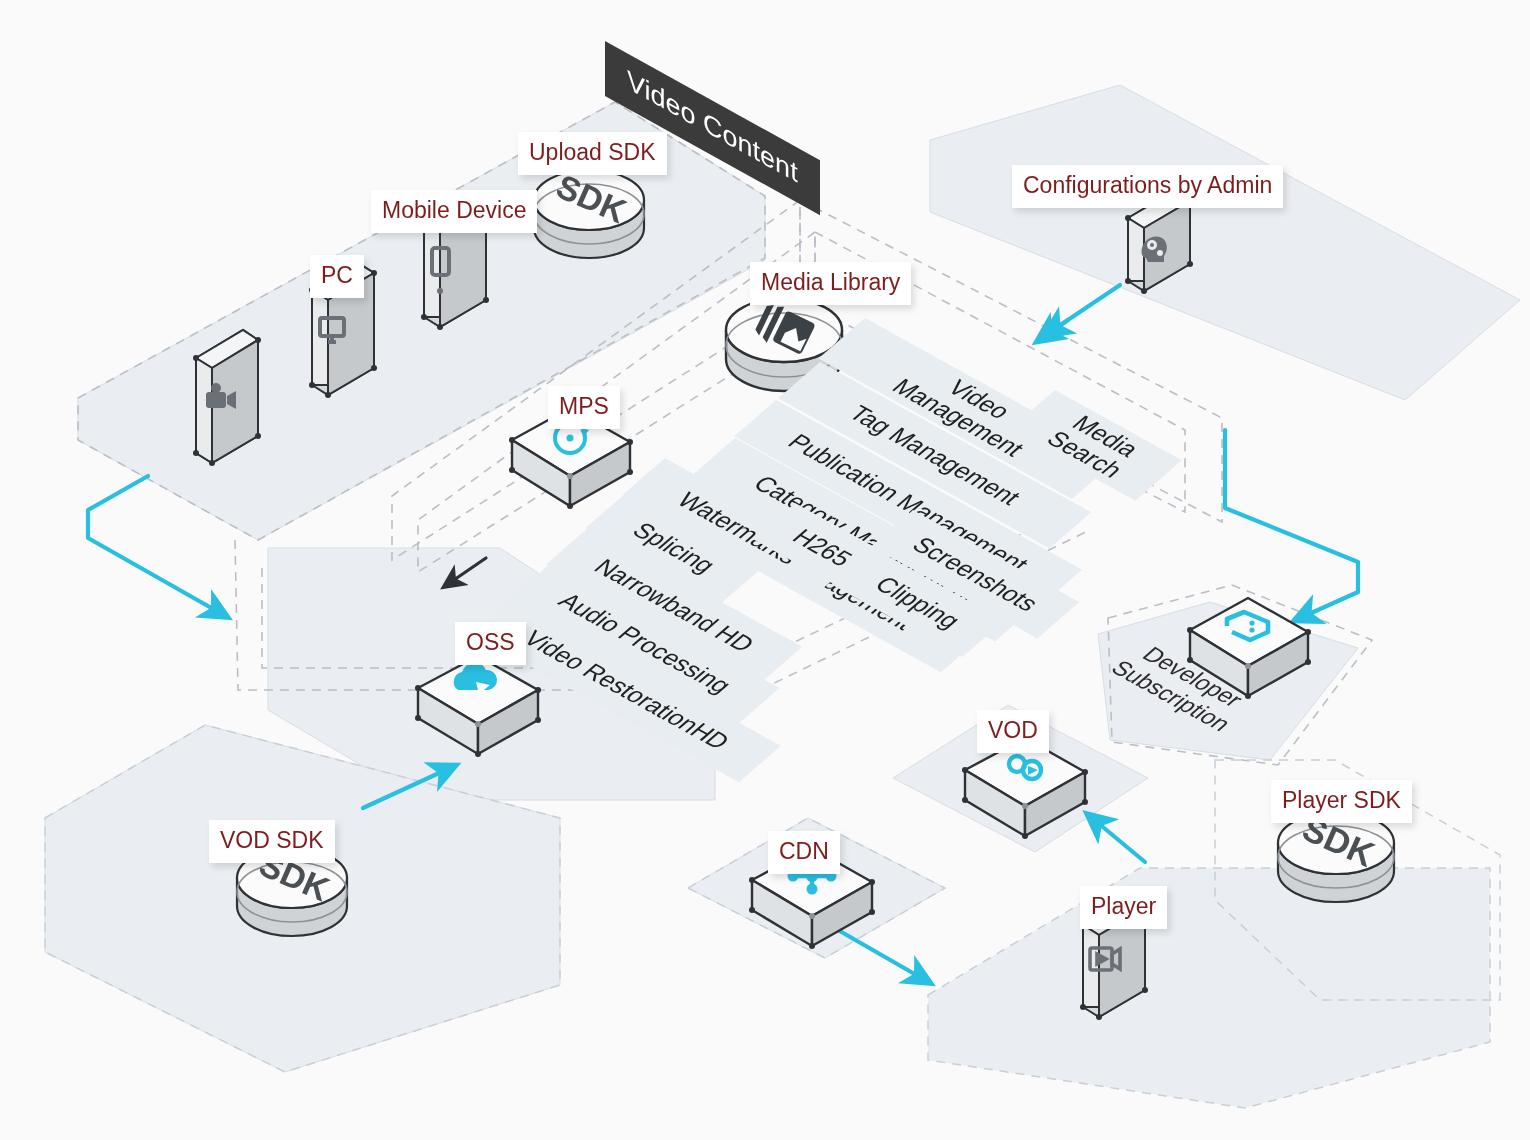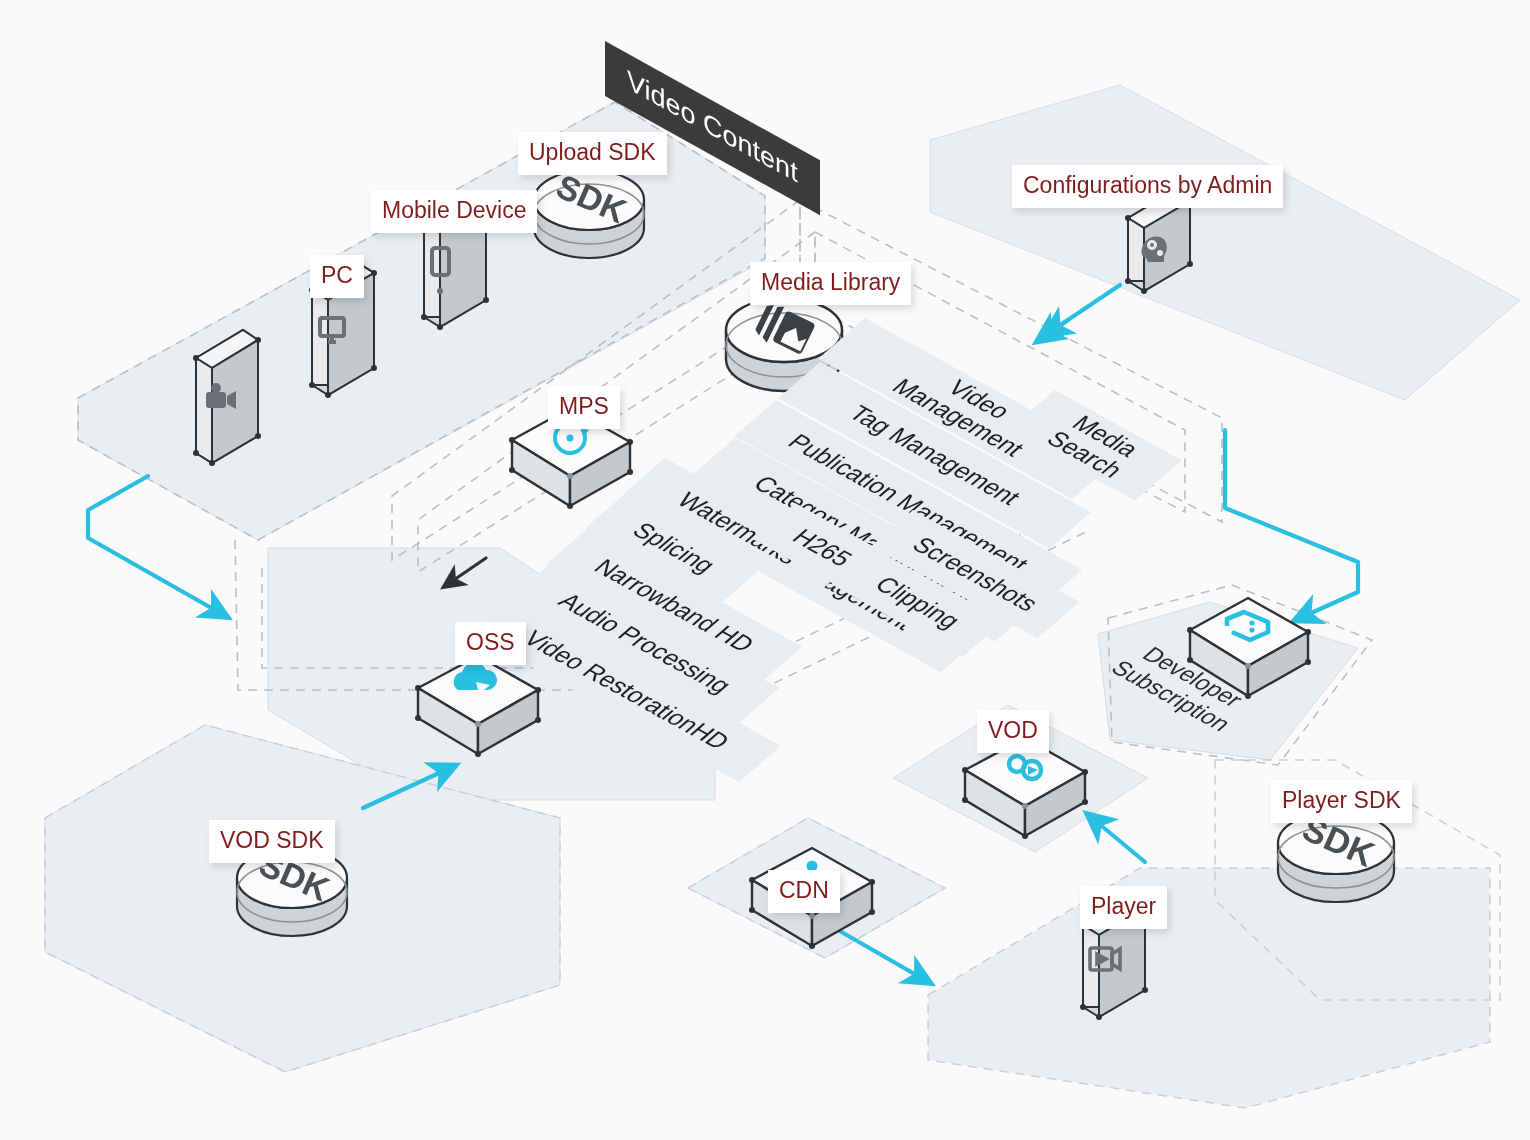--- a/index.html
+++ b/index.html
@@ -412,17 +412,17 @@
 
   <div class="chip" style="left:518px;top:132px;">Upload SDK</div>
   <div class="chip" style="left:371px;top:190px;">Mobile Device</div>
   <div class="chip" style="left:310px;top:255px;">PC</div>
   <div class="chip" style="left:1012px;top:165px;">Configurations by Admin</div>
   <div class="chip" style="left:706px;top:262px;margin-left:44px;">Media Library</div>
   <div class="chip" style="left:548px;top:386px;">MPS</div>
   <div class="chip" style="left:437px;top:622px;margin-left:18px;">OSS</div>
   <div class="chip" style="left:977px;top:710px;">VOD</div>
   <div class="chip" style="left:209px;top:820px;">VOD SDK</div>
-  <div class="chip" style="left:768px;top:831px;margin-top:39px;">CDN</div>
+  <div class="chip" style="left:768px;top:831px;">CDN</div>
   <div class="chip" style="left:1080px;top:886px;">Player</div>
   <div class="chip" style="left:1271px;top:780px;">Player SDK</div>
 
 </div>
 
 </body></html>

